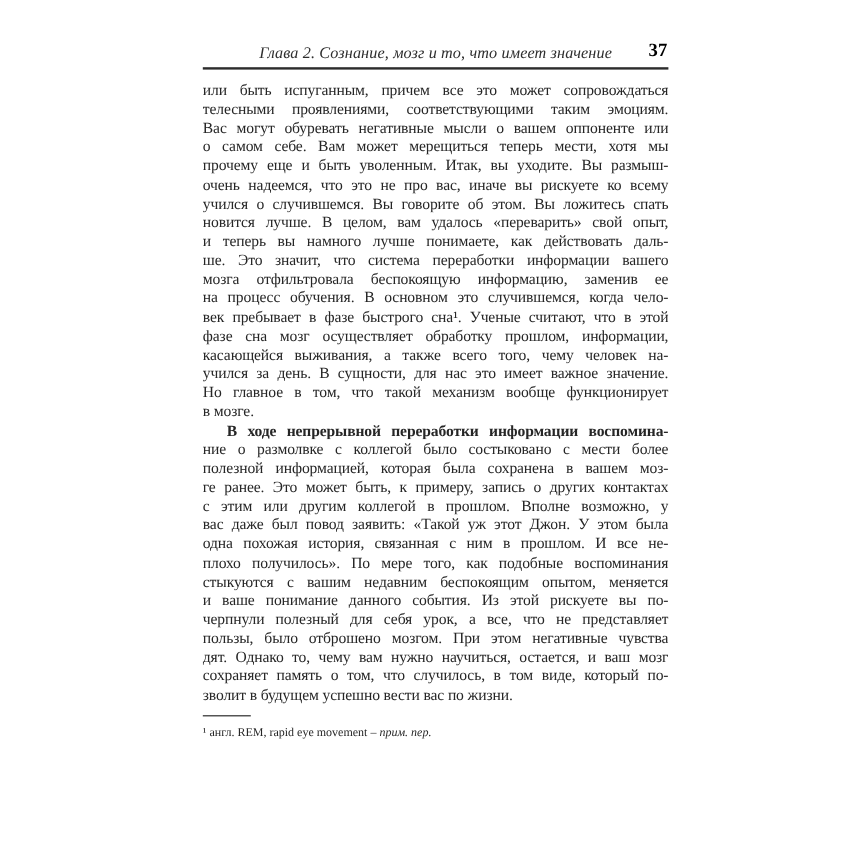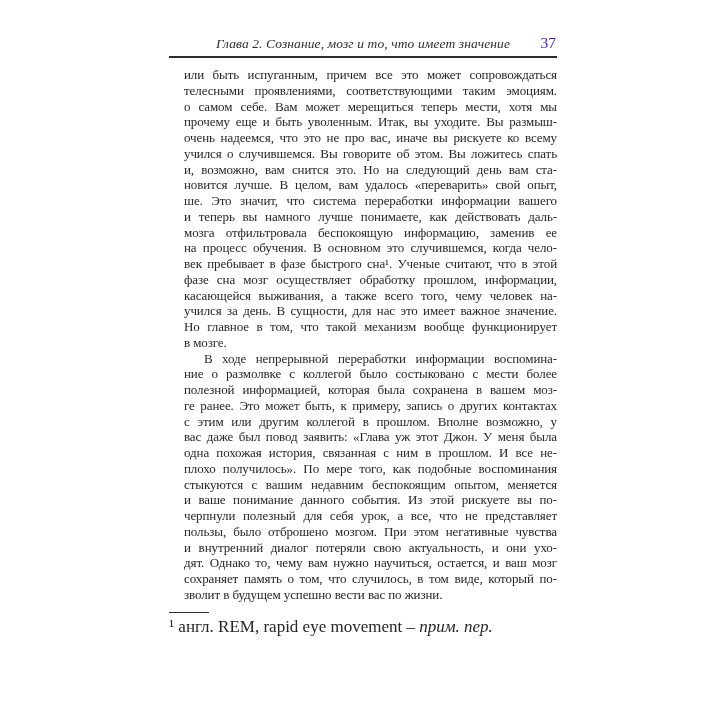--- a/index.html
+++ b/index.html
@@ -24,56 +24,56 @@
     font-style: italic;
     font-size: 13.5px;
     color: #2e2e2e;
     letter-spacing: 0.1px;
   }
   .page-number {
     position: absolute;
     right: 1px; top: -1px;
     font-size: 15.5px;
     font-style: normal;
-    color: #4c1d95;
+    color: #000000;
+    font-weight: bold;
   }
   .head-rule {
     margin-top: 3px;
     height: 2px;
     background: #2c2c2c;
   }
 
   .body-text {
     margin-top: 9px;
     font-size: 13px;
     letter-spacing: -0.1px;
     color: #262626;
   }
   .bl {
     height: 15.75px;
     line-height: 15.75px;
     text-align: justify;
     text-align-last: justify;
     overflow: hidden;
     white-space: nowrap;
-    margin-left: 15px;
   }
   .bl.j { white-space: normal; }
   .bl.last { text-align-last: left; white-space: normal; }
-  .bl.indent { text-indent: 20px; }
+  .bl.indent { text-indent: 20px; font-weight: bold; }
 
   .footnote-sep {
     margin-top: 9px;
     width: 40px;
     height: 1.5px;
     background: #2c2c2c;
   }
   .footnote {
     margin-top: 6px;
-    font-size: 17px;
+    font-size: 10px;
     line-height: 15px;
     color: #262626;
   }
   .footnote .it { font-style: italic; }
 </style>
 </head>
 <body>
 
 <div class="sheet">
   <div class="column">
@@ -81,51 +81,50 @@
     <div class="running-head">
       <span class="chapter-title">Глава 2. Сознание, мозг и то, что имеет значение</span>
       <span class="page-number">37</span>
     </div>
     <div class="head-rule"></div>
 
     <div class="body-text">
       <div>
         <div class="bl j">или быть испуганным, причем все это может сопровождаться</div>
         <div class="bl j">телесными проявлениями, соответствующими таким эмоциям.</div>
+        <div class="bl j">Вас могут обуревать негативные мысли о вашем оппоненте или</div>
         <div class="bl j">о самом себе. Вам может мерещиться теперь мести, хотя мы</div>
         <div class="bl j">прочему еще и быть уволенным. Итак, вы уходите. Вы размыш-</div>
         <div class="bl j">очень надеемся, что это не про вас, иначе вы рискуете ко всему</div>
         <div class="bl j">учился о случившемся. Вы говорите об этом. Вы ложитесь спать</div>
-        <div class="bl j">и, возможно, вам снится это. Но на следующий день вам ста-</div>
         <div class="bl j">новится лучше. В целом, вам удалось «переварить» свой опыт,</div>
+        <div class="bl j">и теперь вы намного лучше понимаете, как действовать даль-</div>
         <div class="bl j">ше. Это значит, что система переработки информации вашего</div>
-        <div class="bl j">и теперь вы намного лучше понимаете, как действовать даль-</div>
         <div class="bl j">мозга отфильтровала беспокоящую информацию, заменив ее</div>
         <div class="bl j">на процесс обучения. В основном это случившемся, когда чело-</div>
         <div class="bl j">век пребывает в фазе быстрого сна¹. Ученые считают, что в этой</div>
         <div class="bl j">фазе сна мозг осуществляет обработку прошлом, информации,</div>
         <div class="bl j">касающейся выживания, а также всего того, чему человек на-</div>
         <div class="bl j">учился за день. В сущности, для нас это имеет важное значение.</div>
         <div class="bl j">Но главное в том, что такой механизм вообще функционирует</div>
         <div class="bl last">в мозге.</div>
       </div>
       <div>
         <div class="bl j indent">В ходе непрерывной переработки информации воспомина-</div>
         <div class="bl j">ние о размолвке с коллегой было состыковано с мести более</div>
         <div class="bl j">полезной информацией, которая была сохранена в вашем моз-</div>
         <div class="bl j">ге ранее. Это может быть, к примеру, запись о других контактах</div>
         <div class="bl j">с этим или другим коллегой в прошлом. Вполне возможно, у</div>
-        <div class="bl j">вас даже был повод заявить: «Глава уж этот Джон. У меня была</div>
+        <div class="bl j">вас даже был повод заявить: «Такой уж этот Джон. У этом была</div>
         <div class="bl j">одна похожая история, связанная с ним в прошлом. И все не-</div>
         <div class="bl j">плохо получилось». По мере того, как подобные воспоминания</div>
         <div class="bl j">стыкуются с вашим недавним беспокоящим опытом, меняется</div>
         <div class="bl j">и ваше понимание данного события. Из этой рискуете вы по-</div>
         <div class="bl j">черпнули полезный для себя урок, а все, что не представляет</div>
         <div class="bl j">пользы, было отброшено мозгом. При этом негативные чувства</div>
-        <div class="bl j">и внутренний диалог потеряли свою актуальность, и они ухо-</div>
         <div class="bl j">дят. Однако то, чему вам нужно научиться, остается, и ваш мозг</div>
         <div class="bl j">сохраняет память о том, что случилось, в том виде, который по-</div>
         <div class="bl last">зволит в будущем успешно вести вас по жизни.</div>
       </div>
     </div>
 
     <div class="footnote-sep"></div>
     <div class="footnote">
       <span>¹ англ. REM, rapid eye movement – </span><span class="it">прим. пер.</span>
     </div>

